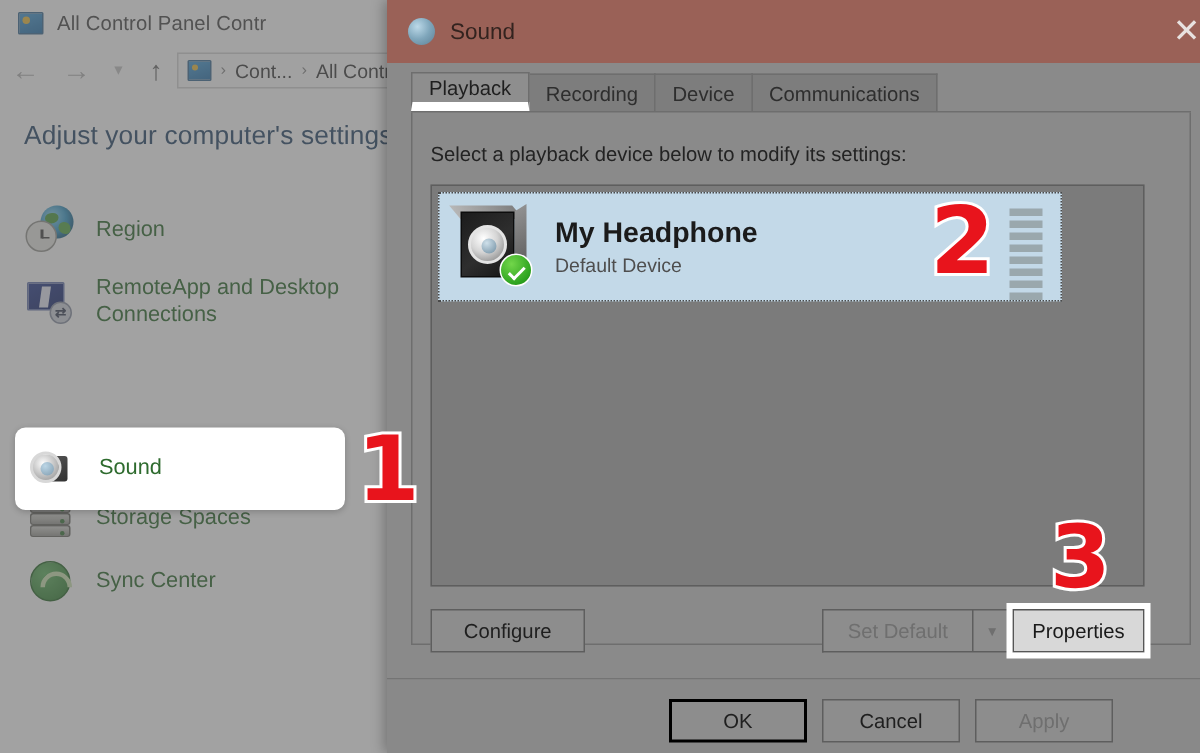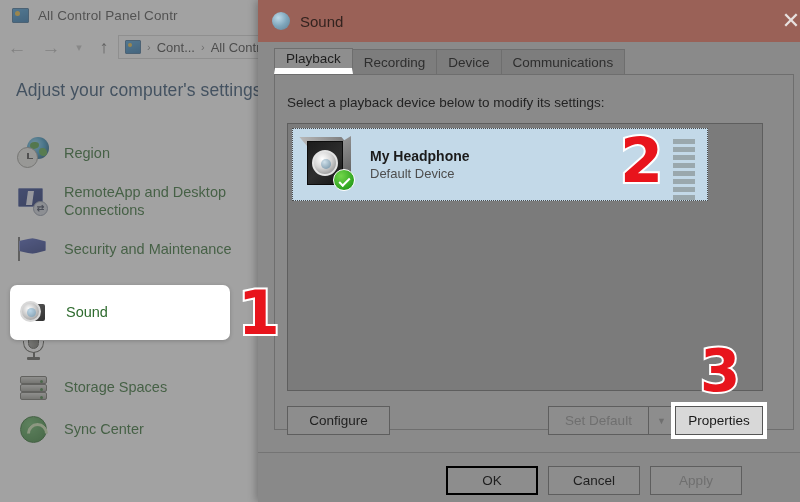--- a/index.html
+++ b/index.html
@@ -319,21 +319,21 @@
     border-radius: 50%;
     background: radial-gradient(circle at 35% 30%, #72d64a 0%, #2da31f 70%, #1d7a14 100%);
     border: 1.5px solid #ffffff;
   }
   .dev-check:after {
     content:""; position:absolute; left:5px; top:8px; width:9px; height:4px;
     border-left: 2.6px solid #ffffff; border-bottom: 2.6px solid #ffffff;
     transform: rotate(-45deg);
   }
   .device-text { margin-left: 13px; line-height: 1.32; }
-  .dev-name { font-size: 14px; font-weight: bold; color: #1b1b1b; }
+  .dev-name { font-size: 19px; font-weight: bold; color: #1b1b1b; }
   .dev-sub { font-size: 13px; color: #4e4e4e; }
 
   .vu-meter {
     position: absolute; right: 12px; top: 10px;
     width: 22px; display: flex; flex-direction: column-reverse; gap: 3px;
   }
   .vu-seg { height: 5px; width: 22px; background: #9aa8ad; }
 
   .sd-btnrow { position: absolute; left: 29px; top: 406px; width: 476px; height: 30px; }
   .btn {
@@ -431,27 +431,20 @@
       </div>
 
       <div class="cp-item multiline">
         <div class="cp-icon">
           <div class="ic-remote-screen"></div>
           <div class="ic-remote-badge">⇄</div>
         </div>
         <div class="cp-item-label" style="max-width:190px;">RemoteApp and Desktop Connections</div>
       </div>
 
-      <div class="cp-item">
-        <div class="cp-icon">
-          <div class="ic-flag-pole"></div>
-            <div class="ic-flag"></div>
-        </div>
-        <div class="cp-item-label">Security and Maintenance</div>
-      </div>
 
       <div class="cp-item" style="height:54px;"></div>
 
       <div class="cp-item">
         <div class="cp-icon">
           <div class="ic-mic-head"></div>
             <div class="ic-mic-arc"></div>
           <div class="ic-mic-stem"></div>
             <div class="ic-mic-base"></div>
         </div>

